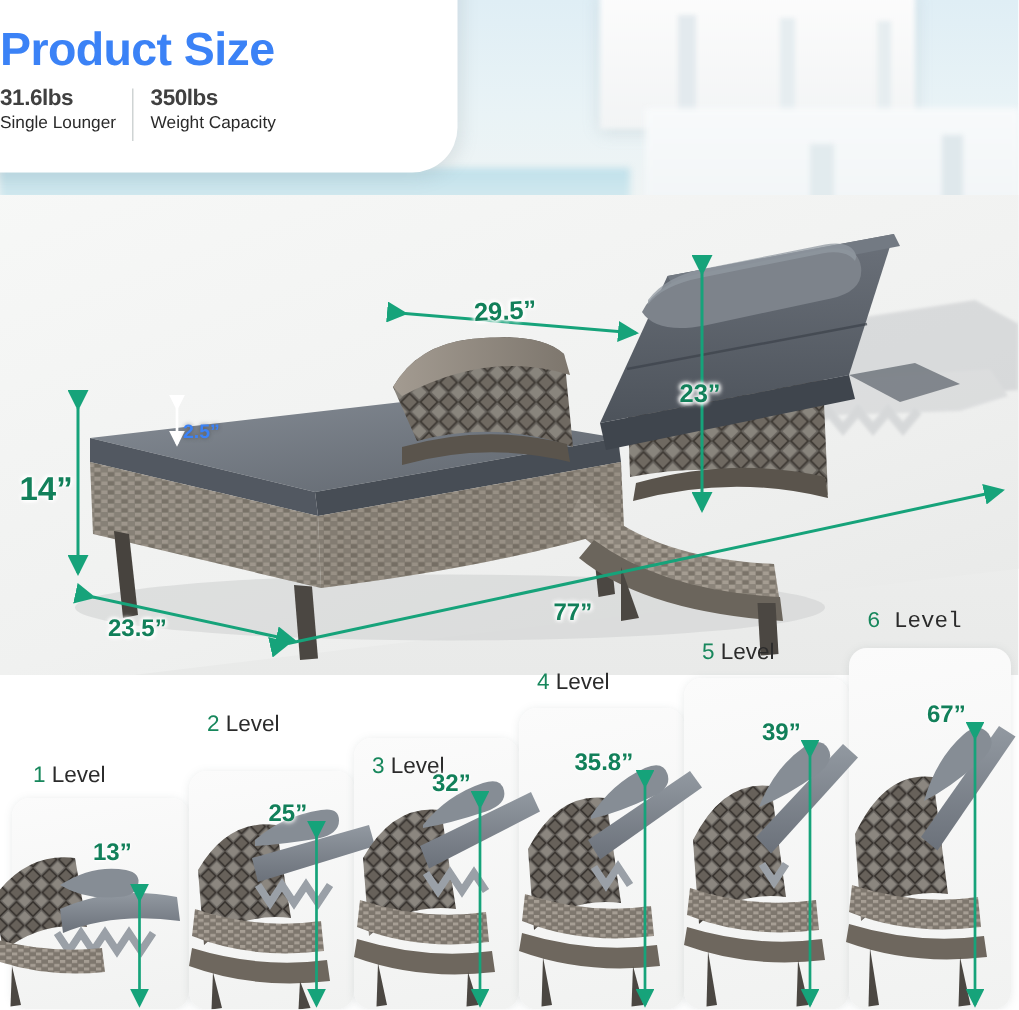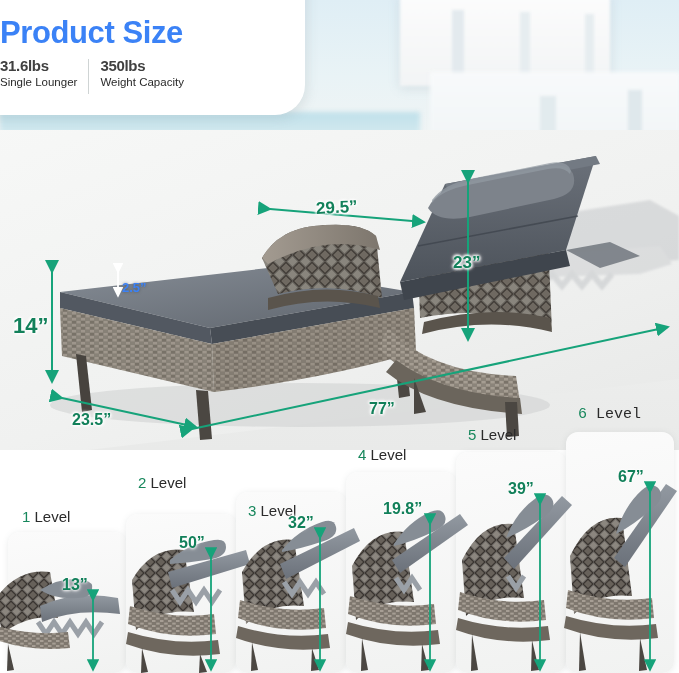--- a/index.html
+++ b/index.html
@@ -370,21 +370,21 @@
       </g>
     </svg>
 
     <div class="lvtitle" style="left:22px; top:78px;"><span class="num">1</span> <span>Level</span></div>
     <div class="lvtitle" style="left:138px;top:44px;"><span class="num">2</span> <span>Level</span></div>
     <div class="lvtitle" style="left:248px;top:36px;margin-top:36px;"><span class="num">3</span> <span>Level</span></div>
     <div class="lvtitle" style="left:358px;top:16px;"><span class="num">4</span> <span>Level</span></div>
     <div class="lvtitle" style="left:468px;top:-4px;"><span class="num">5</span> <span>Level</span></div>
     <div class="lvtitle" style="left:578px;top:-24px;font-family:Liberation Mono, monospace;"><span class="num">6</span> <span>Level</span></div>
 
-    <div class="lvval" style="left:62px; top:146px;">13”</div>
-    <div class="lvval" style="left:179px;top:104px;">50”</div>
+    <div class="lvval" style="left:62px; top:130px;">13”</div>
+    <div class="lvval" style="left:179px;top:104px;">25”</div>
     <div class="lvval" style="left:288px;top:84px;">32”</div>
-    <div class="lvval" style="left:383px;top:70px;">19.8”</div>
+    <div class="lvval" style="left:383px;top:70px;">35.8”</div>
     <div class="lvval" style="left:508px;top:50px;">39”</div>
     <div class="lvval" style="left:618px;top:38px;">67”</div>
   </div>
 
 </div>
 
 </body></html>

